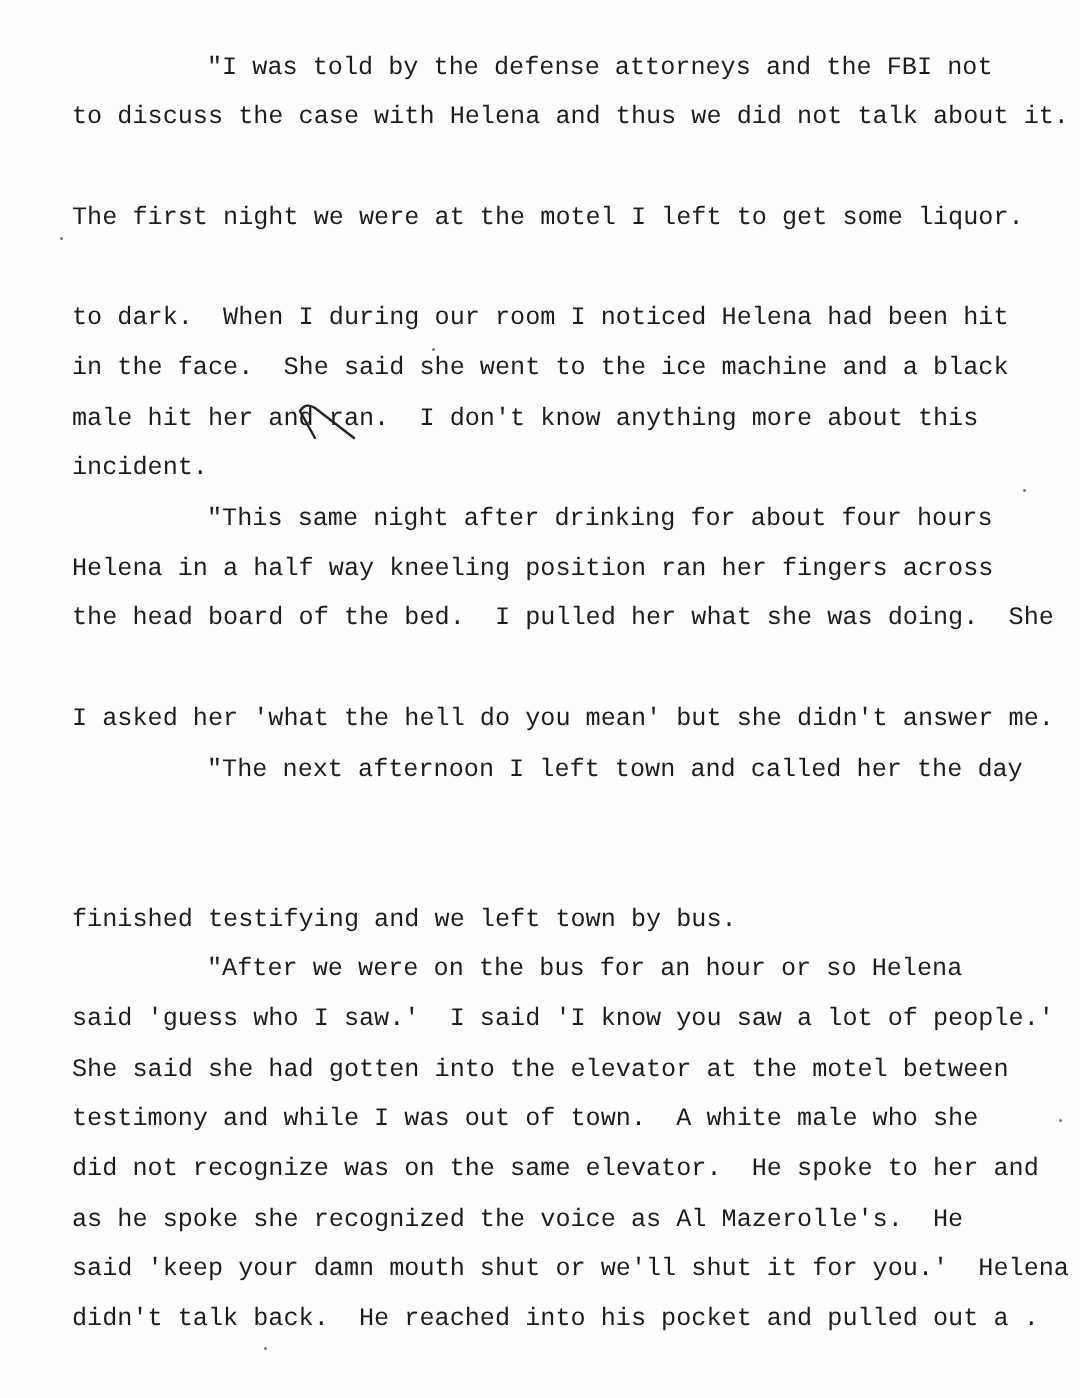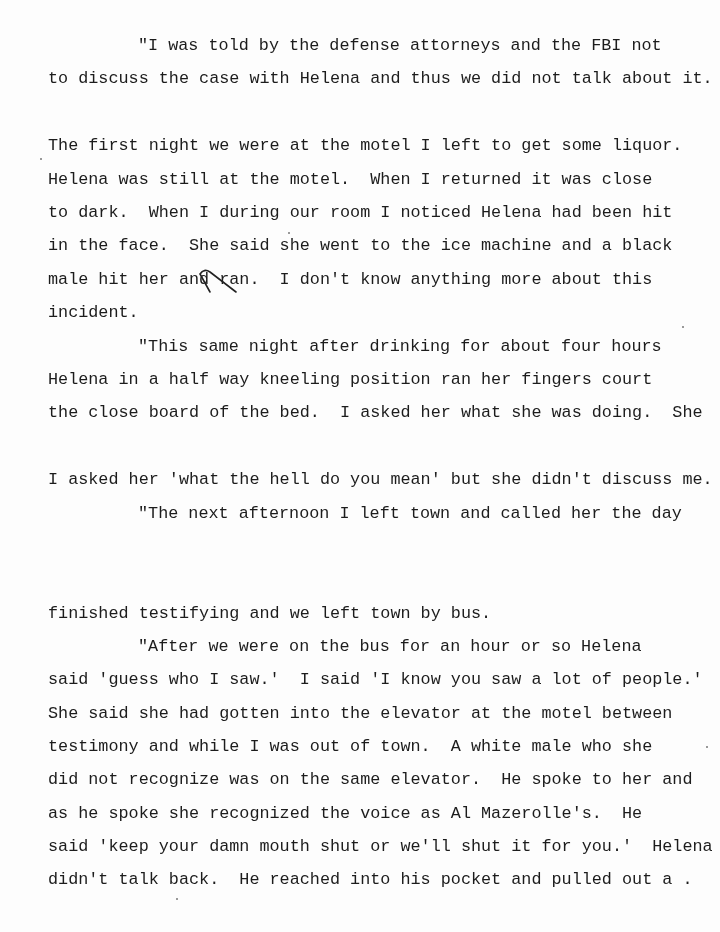--- a/index.html
+++ b/index.html
@@ -48,34 +48,33 @@
   }
 </style>
 </head>
 <body>
 
 <div class="page">
 
   <div class="line indent" style="top:36px">"I was told by the defense attorneys and the FBI not</div>
   <div class="line" style="top:69px">to discuss the case with Helena and thus we did not talk about it.</div>
   <div class="line" style="top:136px">The first night we were at the motel I left to get some liquor.</div>
-  <div class="line" style="top:170px">Helena was still at the motel.  When I returned it was close</div>
   <div class="line" style="top:203px">to dark.  When I during our room I noticed Helena had been hit</div>
   <div class="line" style="top:236px">in the face.  She said she went to the ice machine and a black</div>
   <div class="line" style="top:270px">male hit her and ran.  I don't know anything more about this</div>
   <div class="line" style="top:303px">incident.</div>
 
   <svg class="mark" viewBox="0 0 60 36">
     <path d="M14 26 L4 8 Q8 2 14 6 L40 26" fill="none" stroke="#222" stroke-width="1.6" stroke-linecap="round"></path>
   </svg>
 
   <div class="line indent" style="top:337px">"This same night after drinking for about four hours</div>
-  <div class="line" style="top:370px">Helena in a half way kneeling position ran her fingers court</div>
-  <div class="line" style="top:403px">the close board of the bed.  I asked her what she was doing.  She</div>
-  <div class="line" style="top:470px">I asked her 'what the hell do you mean' but she didn't discuss me.</div>
+  <div class="line" style="top:370px">Helena in a half way kneeling position ran her fingers across</div>
+  <div class="line" style="top:403px">the head board of the bed.  I pulled her what she was doing.  She</div>
+  <div class="line" style="top:470px">I asked her 'what the hell do you mean' but she didn't answer me.</div>
 
   <div class="line indent" style="top:504px">"The next afternoon I left town and called her the day</div>
   <div class="line" style="top:604px">finished testifying and we left town by bus.</div>
 
   <div class="line indent" style="top:637px">"After we were on the bus for an hour or so Helena</div>
   <div class="line" style="top:670px">said 'guess who I saw.'  I said 'I know you saw a lot of people.'</div>
   <div class="line" style="top:704px">She said she had gotten into the elevator at the motel between</div>
   <div class="line" style="top:737px">testimony and while I was out of town.  A white male who she</div>
   <div class="line" style="top:770px">did not recognize was on the same elevator.  He spoke to her and</div>
   <div class="line" style="top:804px">as he spoke she recognized the voice as Al Mazerolle's.  He</div>

